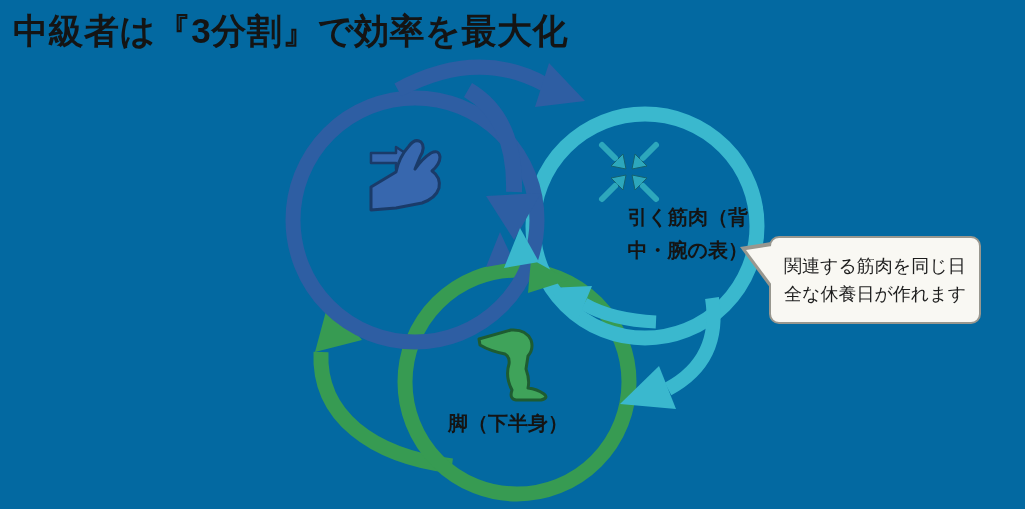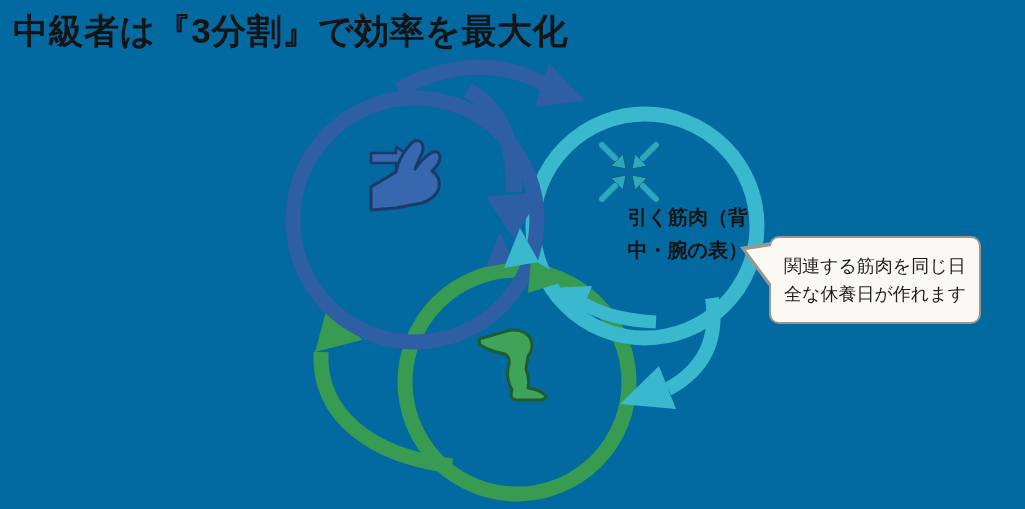--- a/index.html
+++ b/index.html
@@ -117,19 +117,22 @@
   <div class="page-title">中級者は『3分割』で効率を最大化</div>
 
   <div class="node-label label-push">
   </div>
 
   <div class="node-label label-pull">
     <span>引く筋肉（背</span>
     <span>中・腕の表）</span>
   </div>
 
+  <div class="node-label label-legs">
+    <span>脚（下半身）</span>
+  </div>
 
   <div class="callout">
     <span>関連する筋肉を同じ日</span>
     <span>全な休養日が作れます</span>
   </div>
 
 </div>
 
 </body></html>

